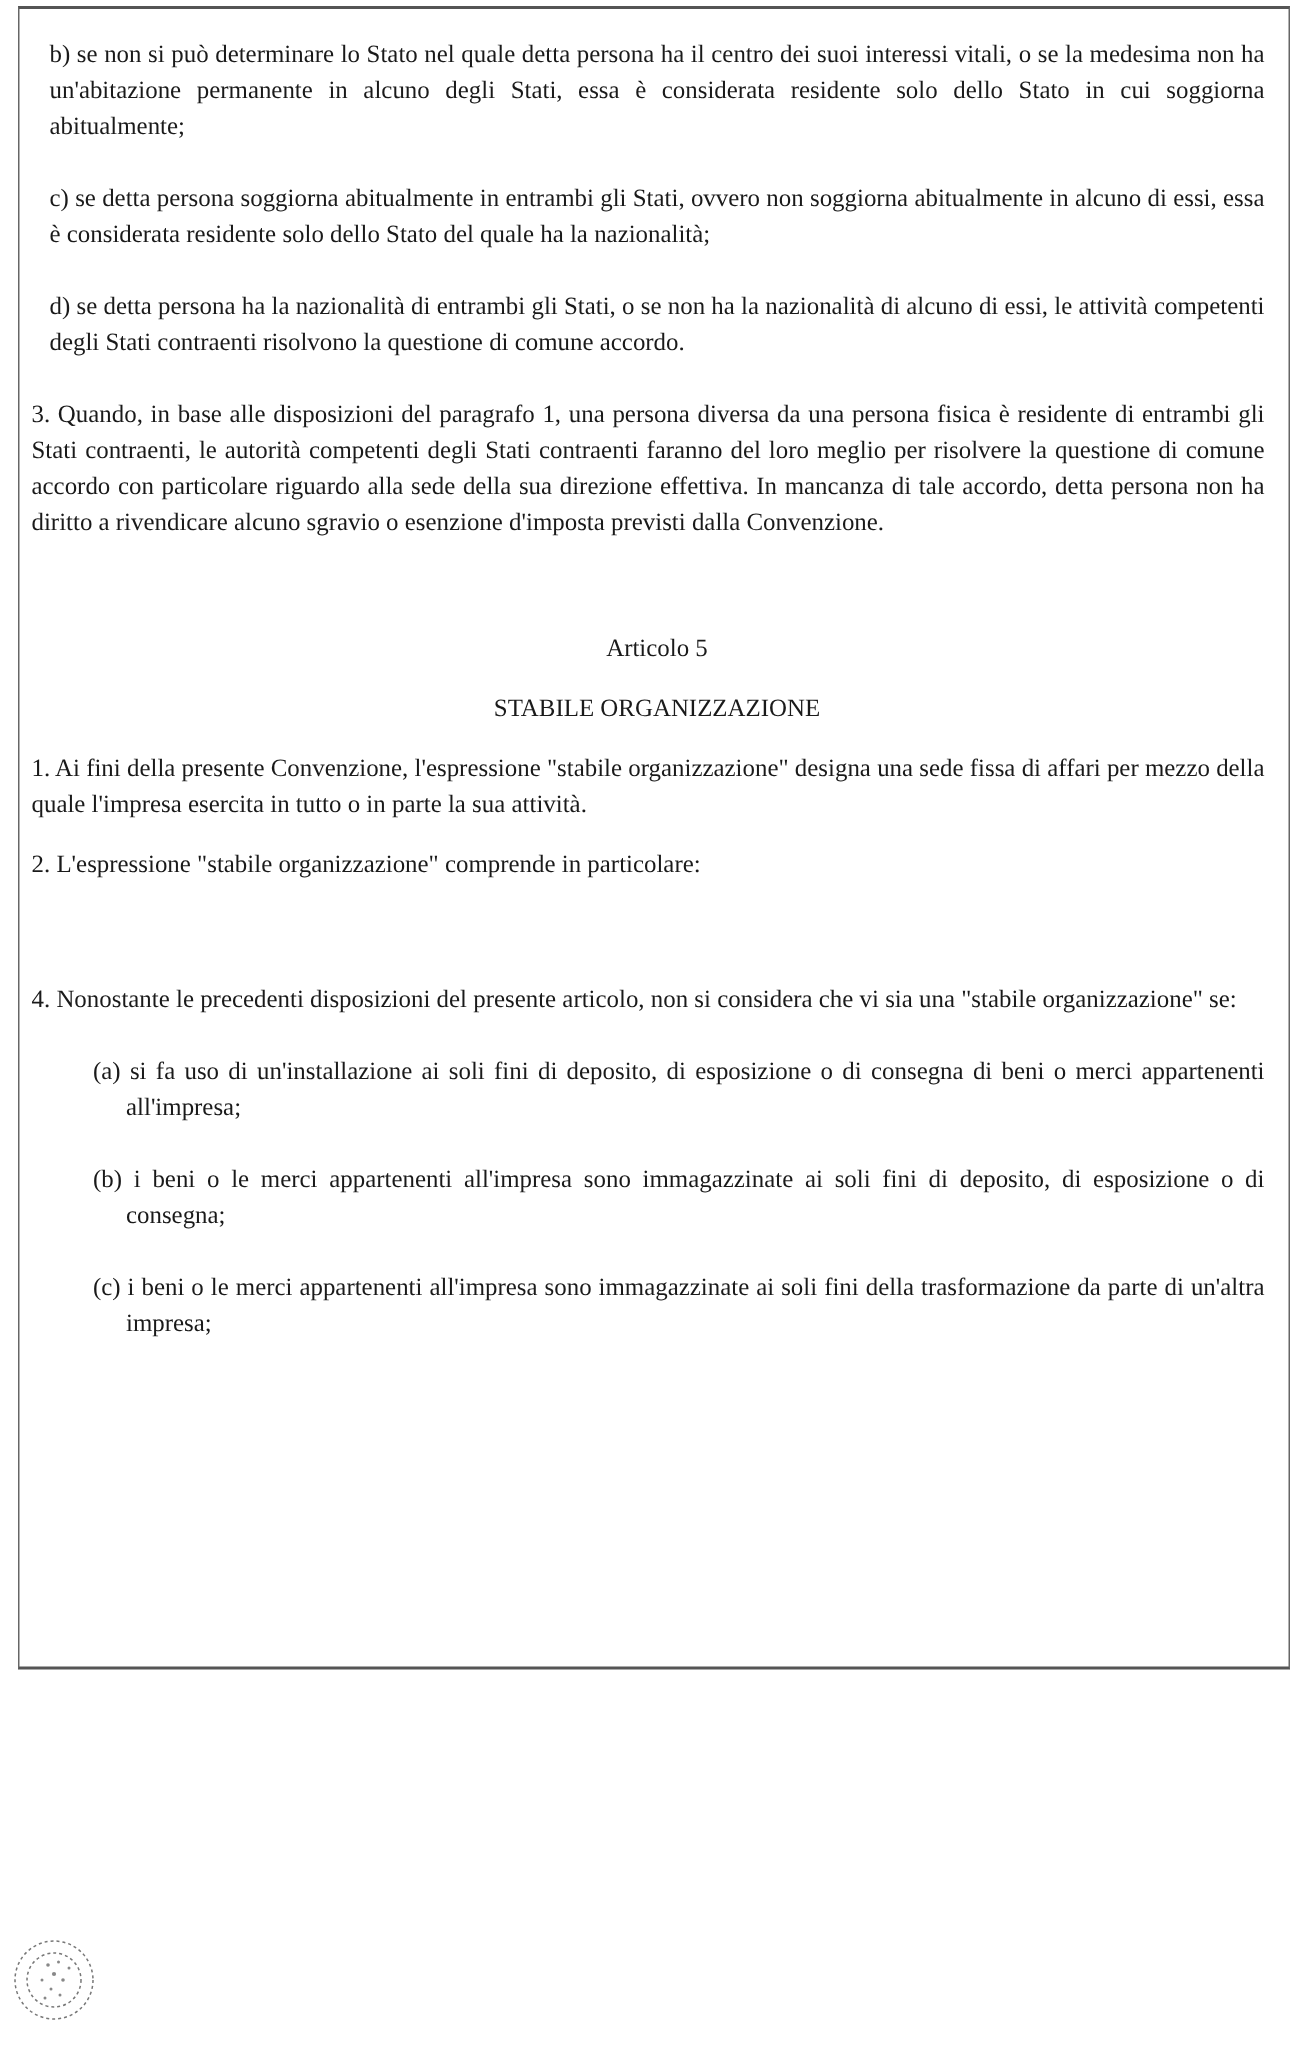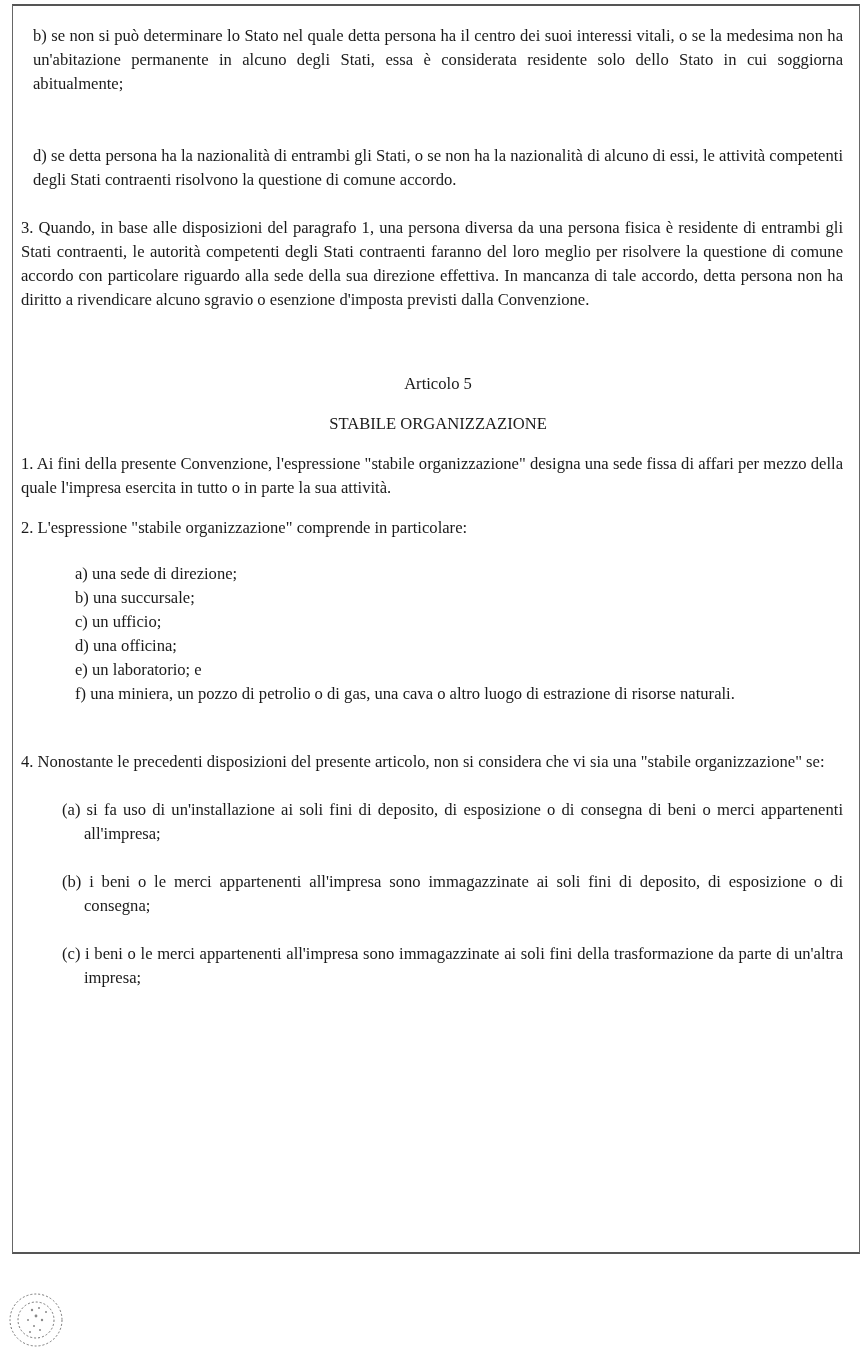--- a/index.html
+++ b/index.html
@@ -1,18 +1,18 @@
 <!DOCTYPE html>
 <html><head>
 <meta charset="utf-8">
 <style>
   html, body { margin: 0; padding: 0; background: #ffffff; }
   body { width: 868px; height: 1363px; position: relative; overflow: hidden;
          font-family: "Liberation Serif", "DejaVu Serif", serif; color: #1a1a1a; }
-  .frame { position: absolute; left: 12px; top: 4px; width: 848px; height: 1250px;
+  .frame { position: absolute; left: 12px; top: 4px; width: 848px; height: 1109px;
            border-top: 2px solid #555; border-bottom: 2px solid #555;
            border-left: 1px solid #666; border-right: 1px solid #666; box-sizing: border-box; }
   .content { position: absolute; left: 20px; top: 18px; width: 810px; font-size: 16.6px; line-height: 24px; }
   .p { margin: 0; text-align: justify; text-align-last: left; }
   .gap-s { height: 24px; }
   .center { text-align: left; text-align-last: center; }
   .title-u { }
   .list { margin-left: 42px; }
   .list .item { margin: 0; }
   .hang { padding-left: 15px; text-indent: -15px; text-align: justify; }
@@ -21,44 +21,37 @@
   .stamp { position: absolute; left: 6px; top: 1290px; width: 58px; height: 62px; }
 </style>
 </head>
 <body>
 
 <div class="frame">
   <div class="content">
 
     <p class="p">b) se non si può determinare lo Stato nel quale detta persona ha il centro dei suoi interessi vitali, o se la medesima non ha un'abitazione permanente in alcuno degli Stati, essa è considerata residente solo dello Stato in cui soggiorna abitualmente;</p>
     <div class="gap-s"></div>
+    <p class="p">c) se detta persona soggiorna abitualmente in entrambi gli Stati, ovvero non soggiorna abitualmente in alcuno di essi, essa è considerata residente solo dello Stato del quale ha la nazionalità;</p>
     <div class="gap-s"></div>
     <p class="p">d) se detta persona ha la nazionalità di entrambi gli Stati, o se non ha la nazionalità di alcuno di essi, le attività competenti degli Stati contraenti risolvono la questione di comune accordo.</p>
     <div class="gap-s"></div>
     <p class="p" style="margin-left:-12px;">3. Quando, in base alle disposizioni del paragrafo 1, una persona diversa da una persona fisica è residente di entrambi gli Stati contraenti, le autorità competenti degli Stati contraenti faranno del loro meglio per risolvere la questione di comune accordo con particolare riguardo alla sede della sua direzione effettiva. In mancanza di tale accordo, detta persona non ha diritto a rivendicare alcuno sgravio o esenzione d'imposta previsti dalla Convenzione.</p>
 
     <div style="height:60px;"></div>
     <p class="p center">Articolo 5</p>
     <div style="height:16px;"></div>
     <p class="p center title-u">STABILE ORGANIZZAZIONE</p>
     <div style="height:16px;"></div>
 
     <p class="p" style="margin-left:-12px;">1. Ai fini della presente Convenzione, l'espressione "stabile organizzazione" designa una sede fissa di affari per mezzo della quale l'impresa esercita in tutto o in parte la sua attività.</p>
     <div style="height:16px;"></div>
     <p class="p" style="margin-left:-12px;">2. L'espressione "stabile organizzazione" comprende in particolare:</p>
     <div style="height:22px;"></div>
 
-    <div class="list">
-      <p class="item">a) una sede di direzione;</p>
-      <p class="item">b) una succursale;</p>
-      <p class="item">c) un ufficio;</p>
-      <p class="item">d) una officina;</p>
-      <p class="item">e) un laboratorio; e</p>
-      <p class="item hang">f) una miniera, un pozzo di petrolio o di gas, una cava o altro luogo di estrazione di risorse naturali.</p>
-    </div>
     <div style="height:22px;"></div>
 
     <div style="height:22px;"></div>
     <p class="p" style="margin-left:-12px;">4. Nonostante le precedenti disposizioni del presente articolo, non si considera che vi sia una "stabile organizzazione" se:</p>
     <div style="height:24px;"></div>
 
     <div class="sublist">
       <p class="sub">(a) si fa uso di un'installazione ai soli fini di deposito, di esposizione o di consegna di beni o merci appartenenti all'impresa;</p>
       <div style="height:24px;"></div>
       <p class="sub">(b) i beni o le merci appartenenti all'impresa sono immagazzinate ai soli fini di deposito, di esposizione o di consegna;</p>

